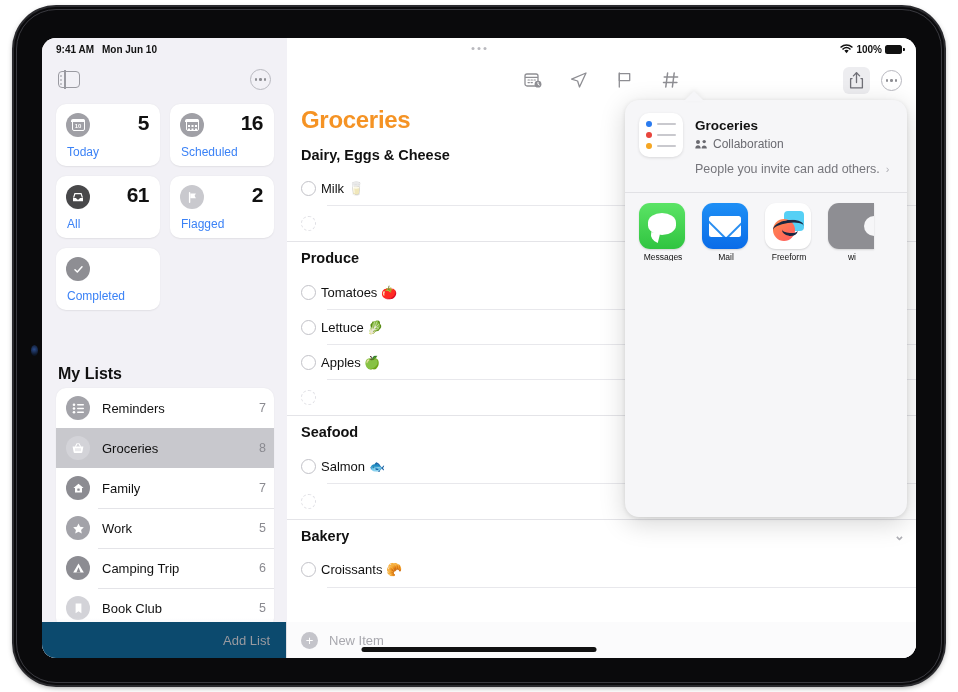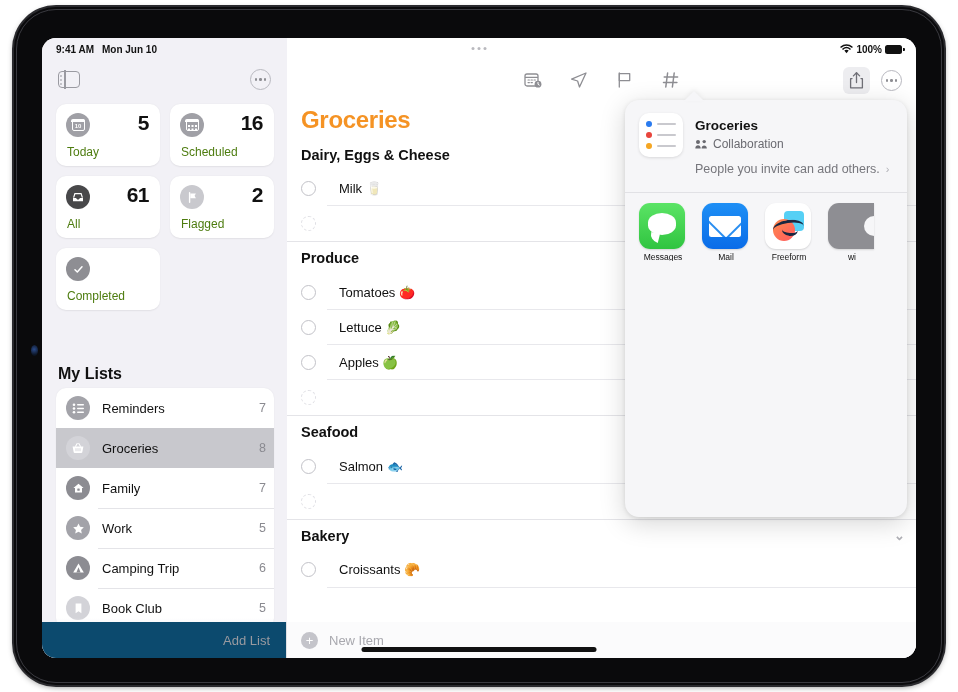--- a/index.html
+++ b/index.html
@@ -120,21 +120,21 @@
   }
   .sc-icon.dark { background: #48484a; }
   .sc-icon.light { background: #c9c9ce; }
   .sc-icon.mid { background: #a0a0a6; }
   .sc-count {
     position: absolute; right: 11px; top: 7px;
     font-size: 21px; font-weight: bold; color: #111; letter-spacing: -0.5px;
   }
   .sc-label {
     position: absolute; left: 11px; bottom: 7px;
-    font-size: 12px; color: #4d7c0f;
+    font-size: 12px; color: #3b82f6;
   }
   
   .cal-glyph {
     width: 13px; height: 12px; border: 1.3px solid #fff; border-radius: 2px;
     position: relative; font-size: 6px; display:flex; align-items:flex-end; justify-content:center;
     line-height: 1;
   }
   .cal-glyph::before {
     content:""; position:absolute; left:-1.3px; right:-1.3px; top:-1.3px; height: 3px;
     background:#fff; border-radius: 2px 2px 0 0;
@@ -242,21 +242,21 @@
   .item-row::after {
     content: ""; position: absolute; left: 40px; right: 0; bottom: 0; height: 0.8px;
     background: #e8e8ec;
   }
   .item-row.last::after { background: transparent; }
   .radio {
     width: 15px; height: 15px; border-radius: 50%;
     border: 1.3px solid #c2c2c8; flex: 0 0 auto;
   }
   .radio.faint { border-color: #e0e0e5; border-style: dashed; }
-  .item-text { margin-left: 23px; font-size: 13px; color: #111; }
+  .item-text { margin-left: 5px; font-size: 13px; color: #111; }
   .item-emoji { margin-left: 4px; font-size: 13px; }
   .section-divider {
     height: 0.8px; background: #e4e4e8; margin: 0;
   }
 
   #new-item-bar {
     position: absolute; left: 245px; bottom: 0; right: 0; height: 36px;
     display: flex; align-items: center; padding-left: 14px;
     background: #fbfbfc;
   }

